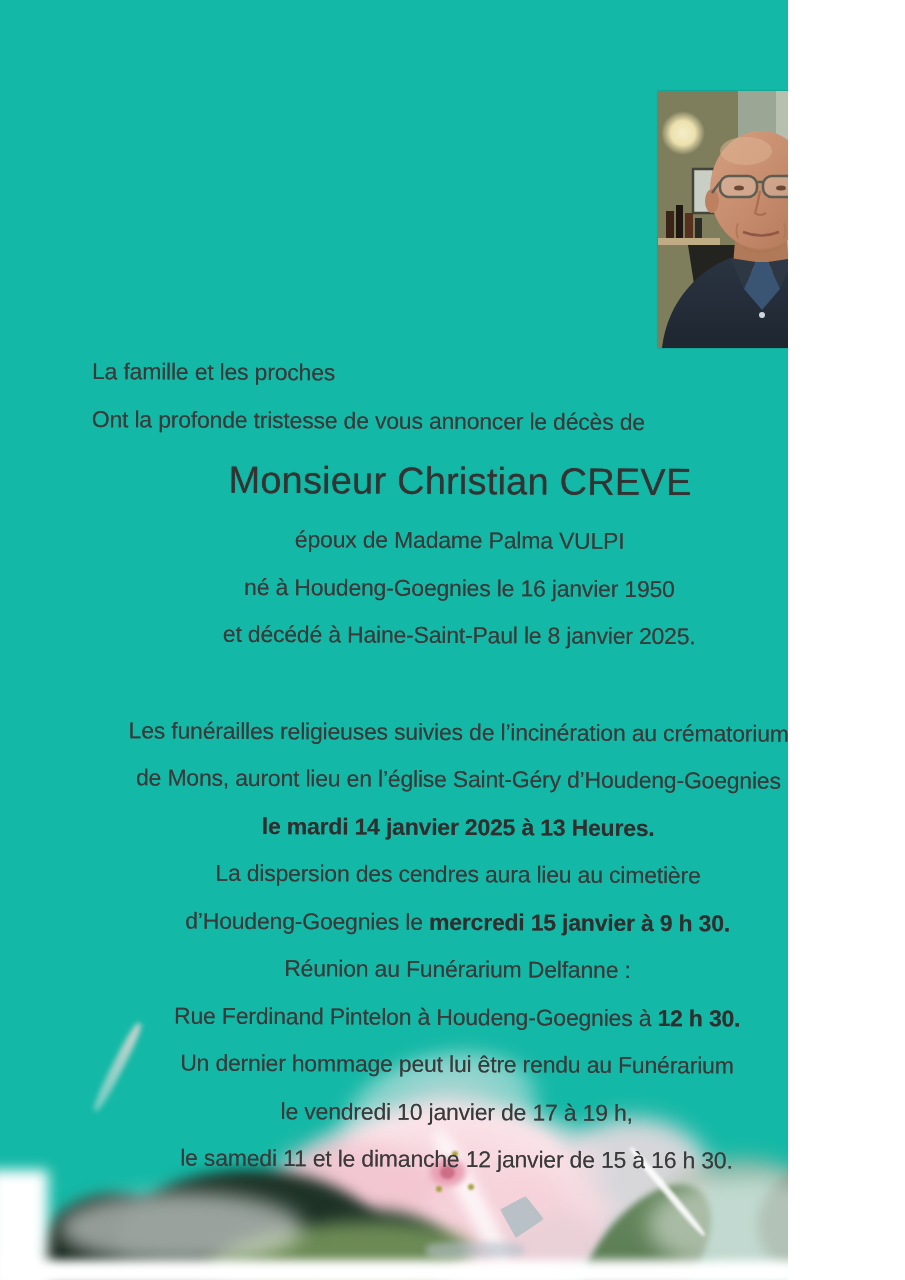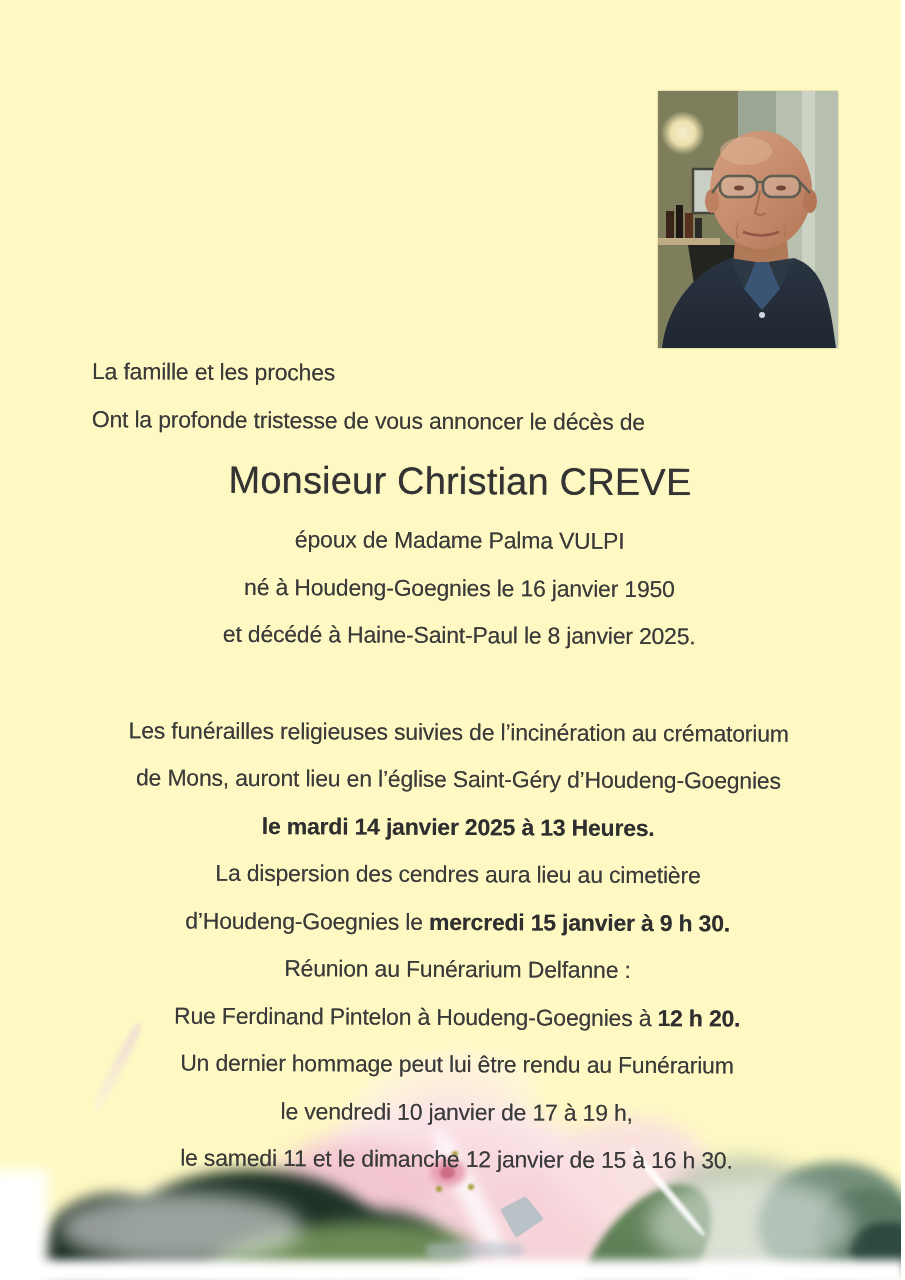--- a/index.html
+++ b/index.html
@@ -5,22 +5,22 @@
   html,body{margin:0;padding:0;}
   body{
     width:905px;height:1280px;
     background:#ffffff;
     font-family:"Liberation Sans","DejaVu Sans",sans-serif;
     overflow:hidden;
     position:relative;
   }
   .page{
     position:absolute;inset:0;
-    width:901px;height:1280px;
-    background:#fef9c3;
+    width:788px;height:1280px;
+    background:#14b8a6;
     overflow:hidden;
   }
 
   
   .text-layer{
     position:absolute;
     top:350px;left:0;width:905px;
     z-index:3;
     transform:rotate(0.3deg);
     transform-origin:50% 50%;
@@ -222,19 +222,19 @@
       <div class="line title center"><span>Monsieur Christian CREVE</span></div>
       <div class="line body center"><span>époux de Madame Palma VULPI</span></div>
       <div class="line body center"><span>né à Houdeng-Goegnies le 16 janvier 1950</span></div>
       <div class="line body center"><span>et décédé à Haine-Saint-Paul le 8 janvier 2025.</span></div>
       <div class="line body center" style="margin-top: 49px;"><span>Les funérailles religieuses suivies de l’incinération au crématorium</span></div>
       <div class="line body center"><span>de Mons, auront lieu en l’église Saint-Géry d’Houdeng-Goegnies</span></div>
       <div class="line body center"><span class="bold">le mardi 14 janvier 2025 à 13 Heures.</span></div>
       <div class="line body center"><span>La dispersion des cendres aura lieu au cimetière</span></div>
       <div class="line body center"><span>d’Houdeng-Goegnies le </span><span class="bold">mercredi 15 janvier à 9 h 30.</span></div>
       <div class="line body center"><span>Réunion au Funérarium Delfanne :</span></div>
-      <div class="line body center"><span>Rue Ferdinand Pintelon à Houdeng-Goegnies à </span><span class="bold">12 h 20.</span></div>
+      <div class="line body center"><span>Rue Ferdinand Pintelon à Houdeng-Goegnies à </span><span class="bold">12 h 30.</span></div>
       <div class="line body center"><span>Un dernier hommage peut lui être rendu au Funérarium</span></div>
       <div class="line body center"><span>le vendredi 10 janvier de 17 à 19 h,</span></div>
       <div class="line body center"><span>le samedi 11 et le dimanche 12 janvier de 15 à 16 h 30.</span></div>
     </div>
 
 </div>
 
 </body></html>

